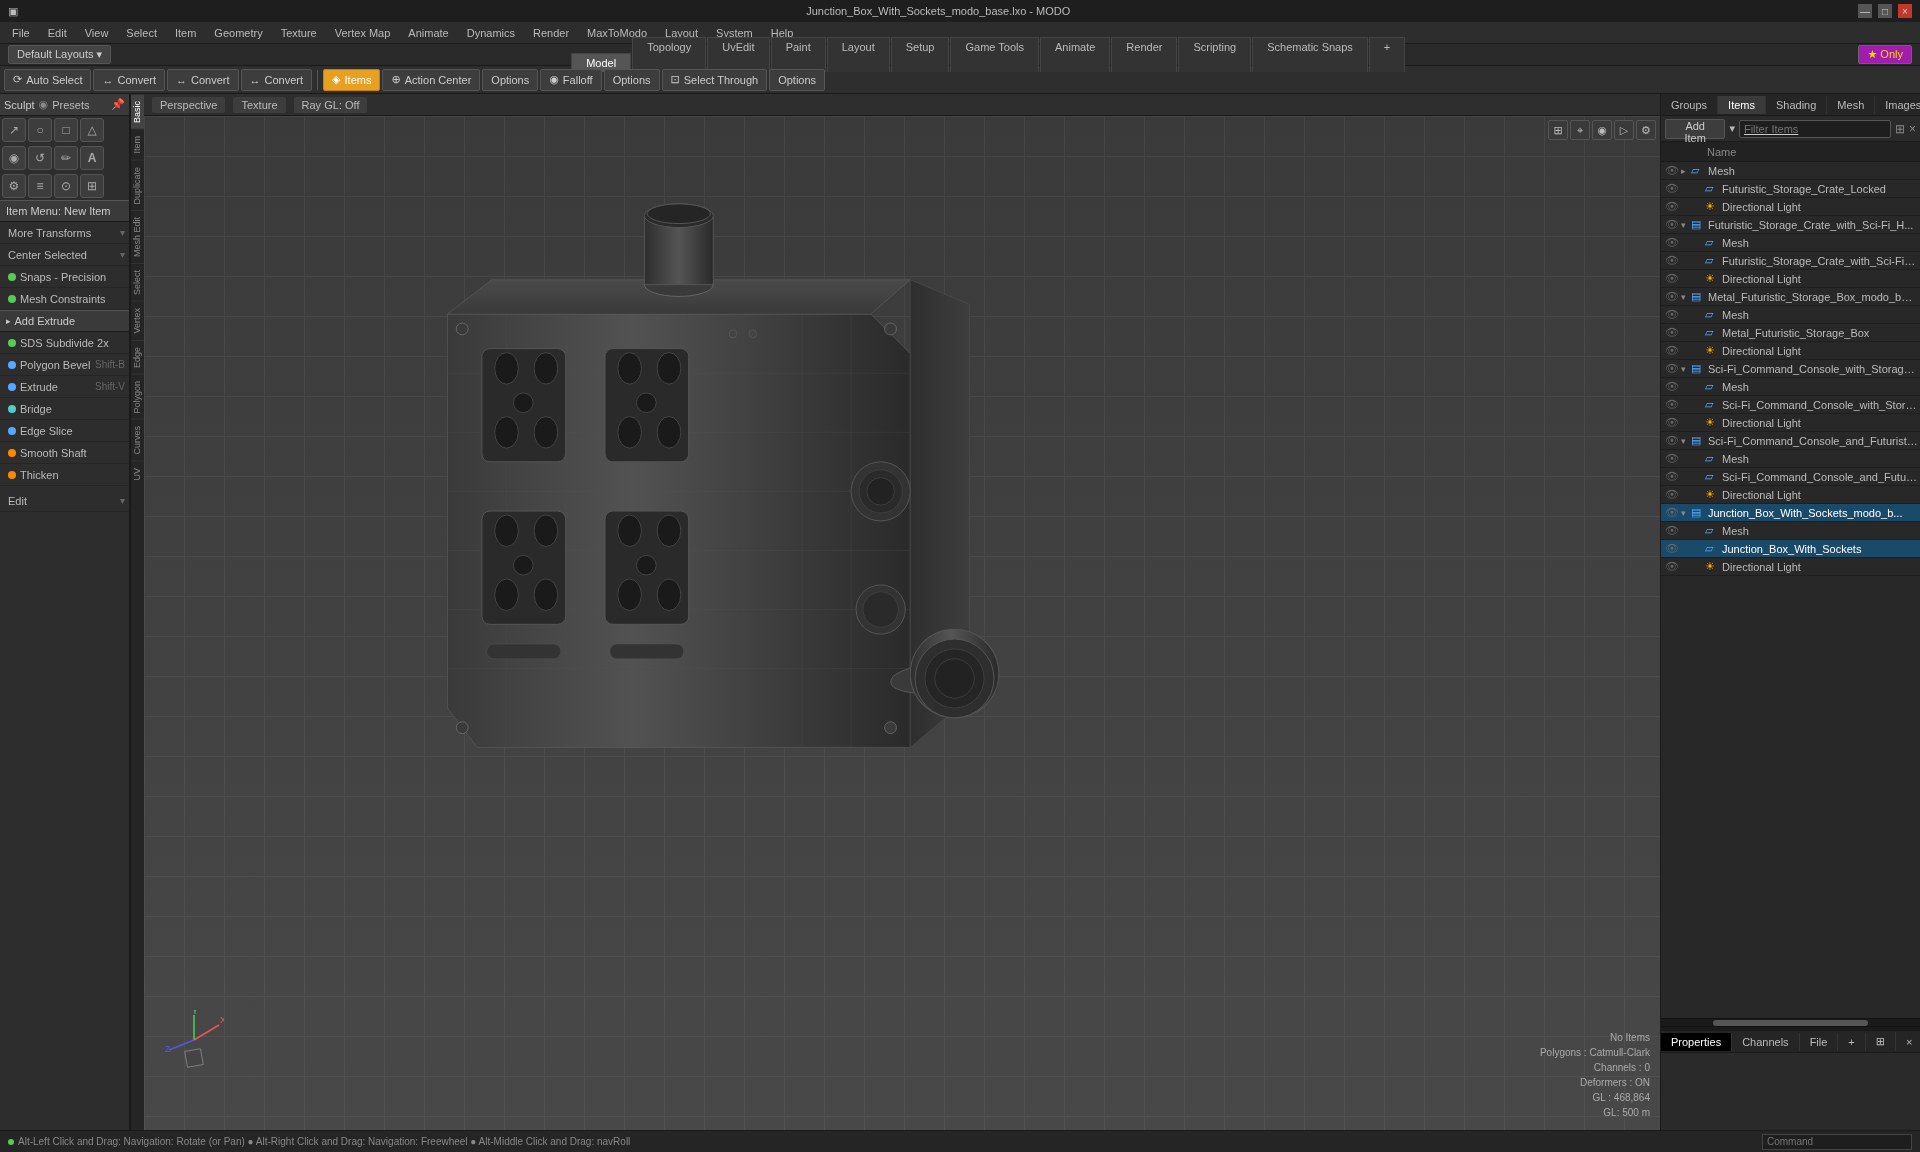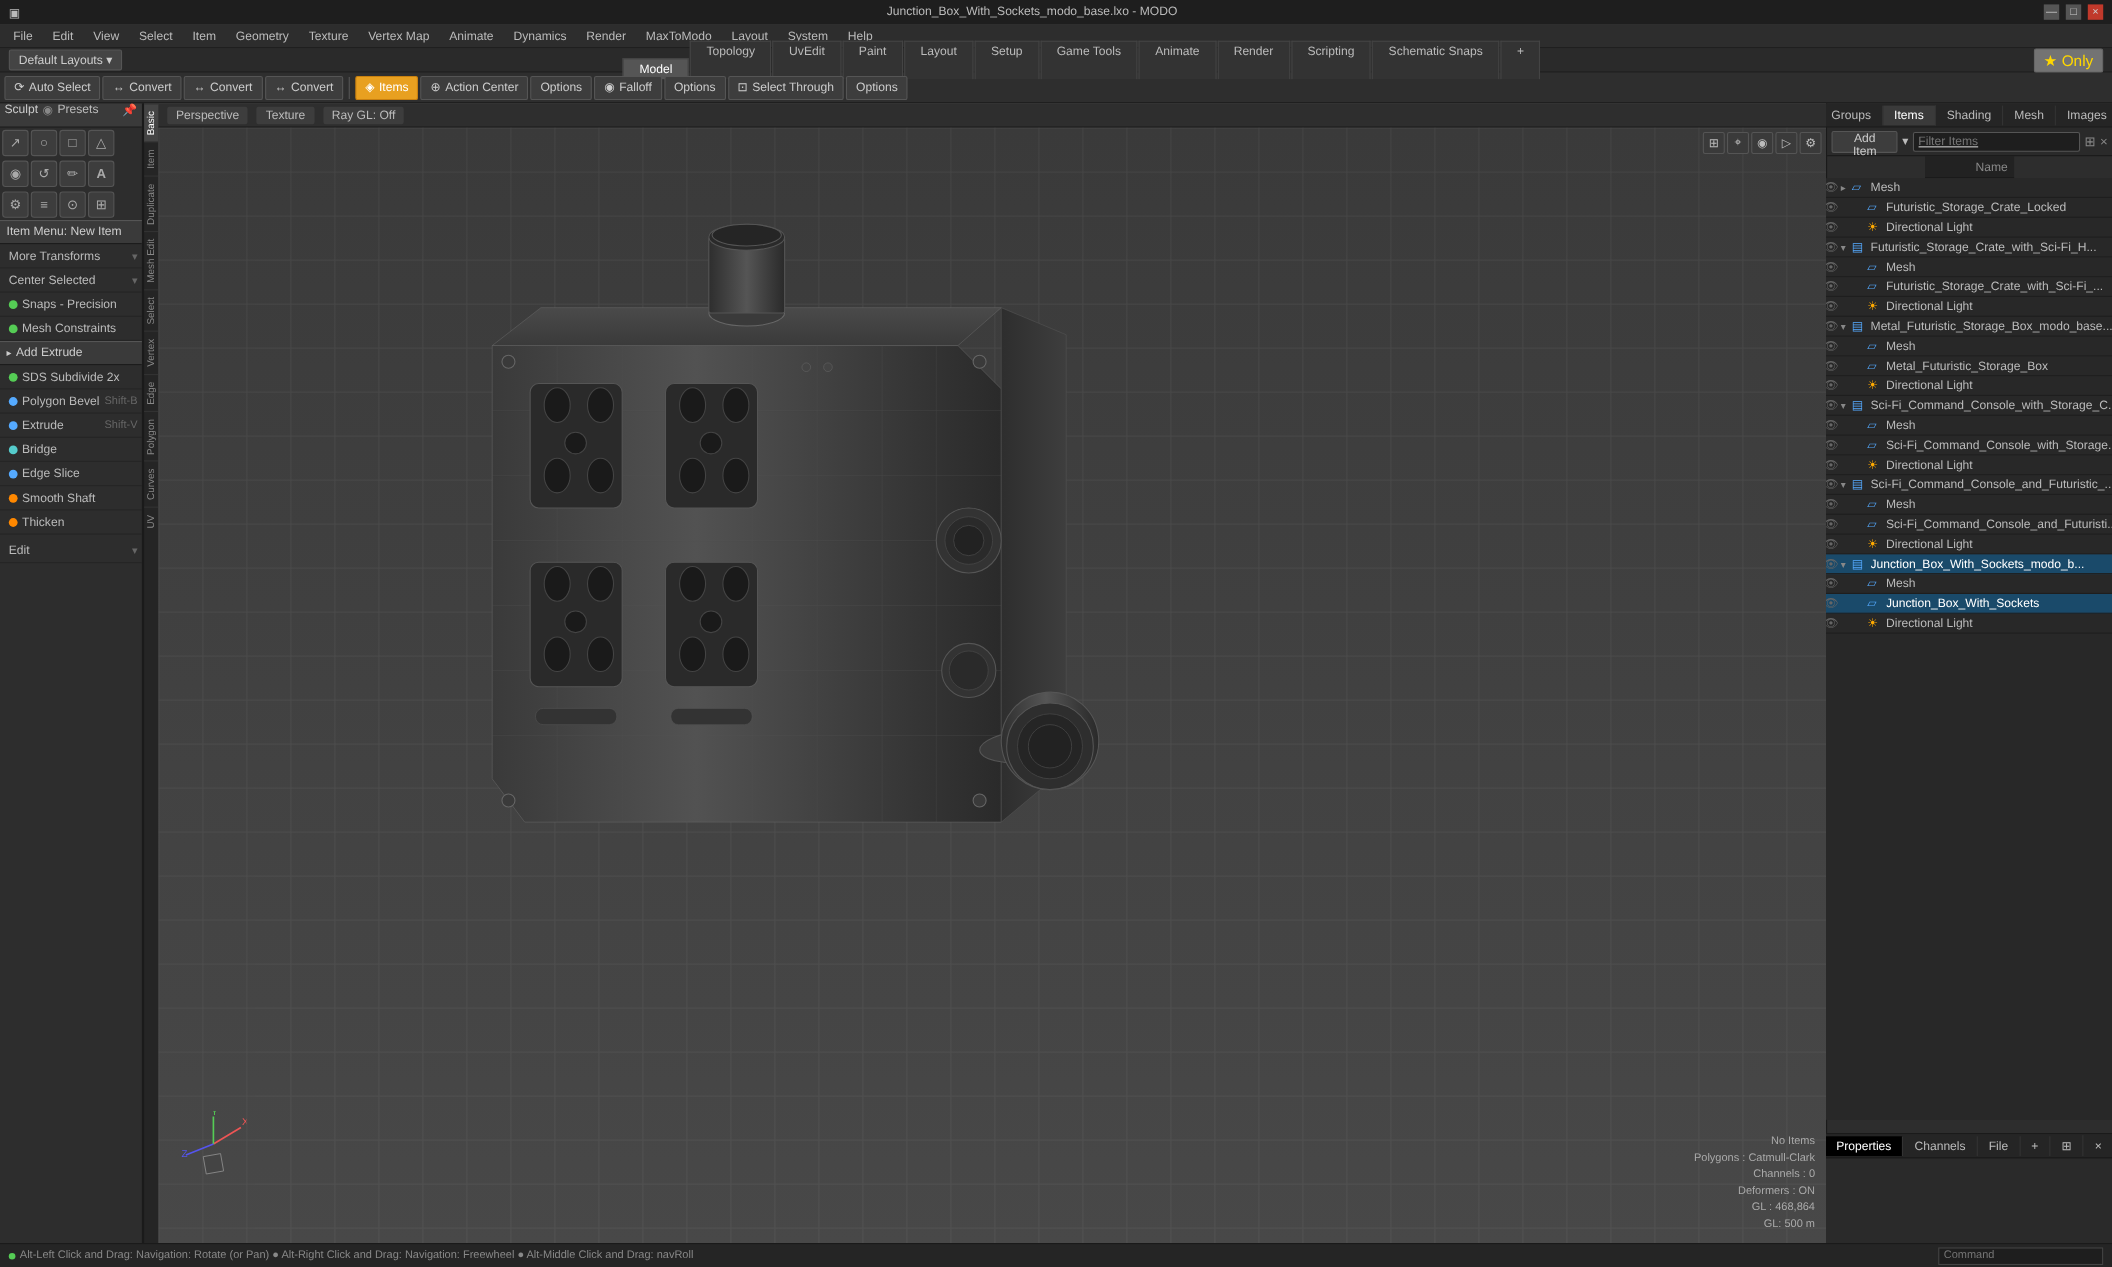--- a/index.html
+++ b/index.html
@@ -93,24 +93,24 @@
       background: #555;
       color: #fff;
       margin-top: 16px;
     }
     .layout-tab-right {
       display: flex;
       align-items: center;
       gap: 6px;
     }
     .star-only {
-      background: #737373;
+      background: #a21caf;
       border: 1px solid #666;
       padding: 2px 8px;
-      font-size: 14px;
+      font-size: 11px;
       color: #ffd700;
       border-radius: 2px;
     }
 
     
     #toolbar {
       height: 28px;
       background: #2e2e2e;
       display: flex;
       align-items: center;
@@ -155,20 +155,21 @@
       display: flex;
       flex-direction: column;
       overflow-y: auto;
     }
 
     
     .sculpt-header {
       height: 22px;
       background: #3a3a3a;
       display: flex;
+      align-items: center;
       padding: 0 4px;
       gap: 4px;
       border-bottom: 1px solid #1a1a1a;
     }
 
     
     .icon-row {
       display: flex;
       gap: 2px;
       padding: 2px;
@@ -338,21 +339,20 @@
       line-height: 1.5;
     }
 
     
     #right-panel {
       width: 260px;
       background: #2d2d2d;
       border-left: 1px solid #1a1a1a;
       display: flex;
       flex-direction: column;
-      align-items: center;
     }
     #right-panel-tabs {
       height: 22px;
       background: #252525;
       display: flex;
       align-items: center;
       border-bottom: 1px solid #1a1a1a;
     }
     .rp-tab {
       padding: 3px 10px;

